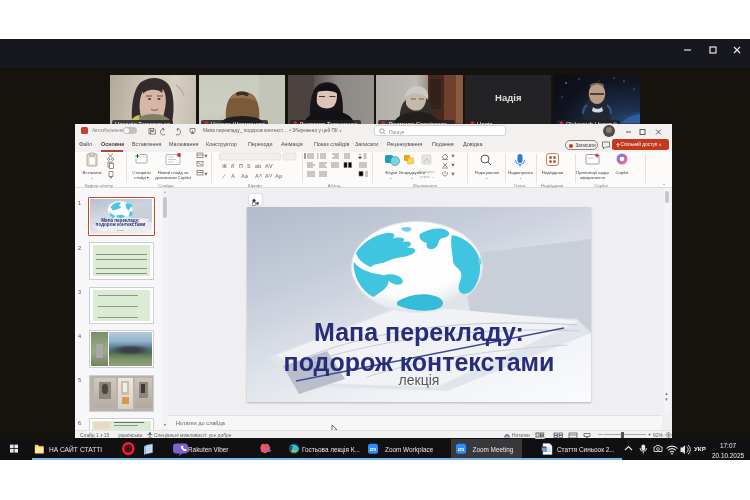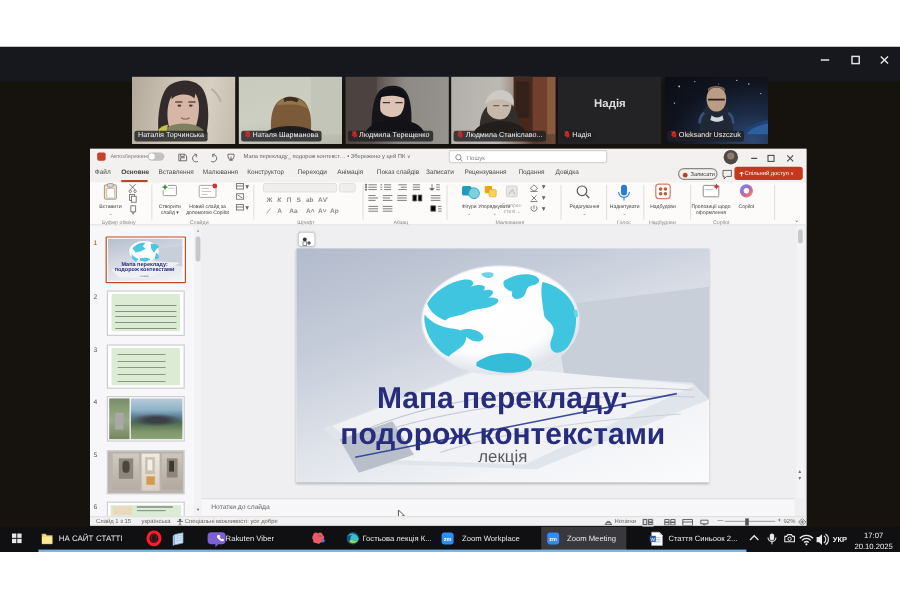--- a/index.html
+++ b/index.html
@@ -2,21 +2,21 @@
 <html><head><meta charset="utf-8">
 <style>
 *{margin:0;padding:0;box-sizing:border-box}
 html,body{width:750px;height:500px;background:#fff;font-family:"Liberation Sans",sans-serif;overflow:hidden}
 #p{position:relative;width:750px;height:500px;background:#fff}
 .a{position:absolute}
 #shot{position:absolute;left:0;top:39px;width:750px;height:421px;background:#16130f;overflow:hidden}
 
 #topstrip{left:0;top:0;width:750px;height:29px;background:#17171e}
 
-.vid{top:25px;width:86.2px;height:56px;overflow:hidden}
+.vid{top:36px;width:86.2px;height:56px;overflow:hidden}
 .vlabel{position:absolute;left:2px;bottom:2px;height:9px;background:rgba(32,32,34,.82);border-radius:2px;color:#efefef;font-size:6px;line-height:9px;padding:0 3px;white-space:nowrap}
 
 #tb{left:0;top:399.7px;width:750px;height:21.3px;background:#101012}
 .tbt{position:absolute;color:#e8e8e8;font-size:6.4px;line-height:8px;white-space:nowrap}
 
 #ppt{left:75px;top:84.5px;width:597px;height:314.5px;background:#f3f1f0}
 #titlebar{left:0;top:0;width:597px;height:14px;background:#f3f1f0}
 #tabrow{left:0;top:14px;width:597px;height:14.5px;background:#f3f1f0}
 #ribbon{left:0;top:28.5px;width:597px;height:36px;background:#fcfbfa;border-bottom:1px solid #dedcda}
 #wbody{left:0;top:64.5px;width:597px;height:242px;background:#efeef1}

